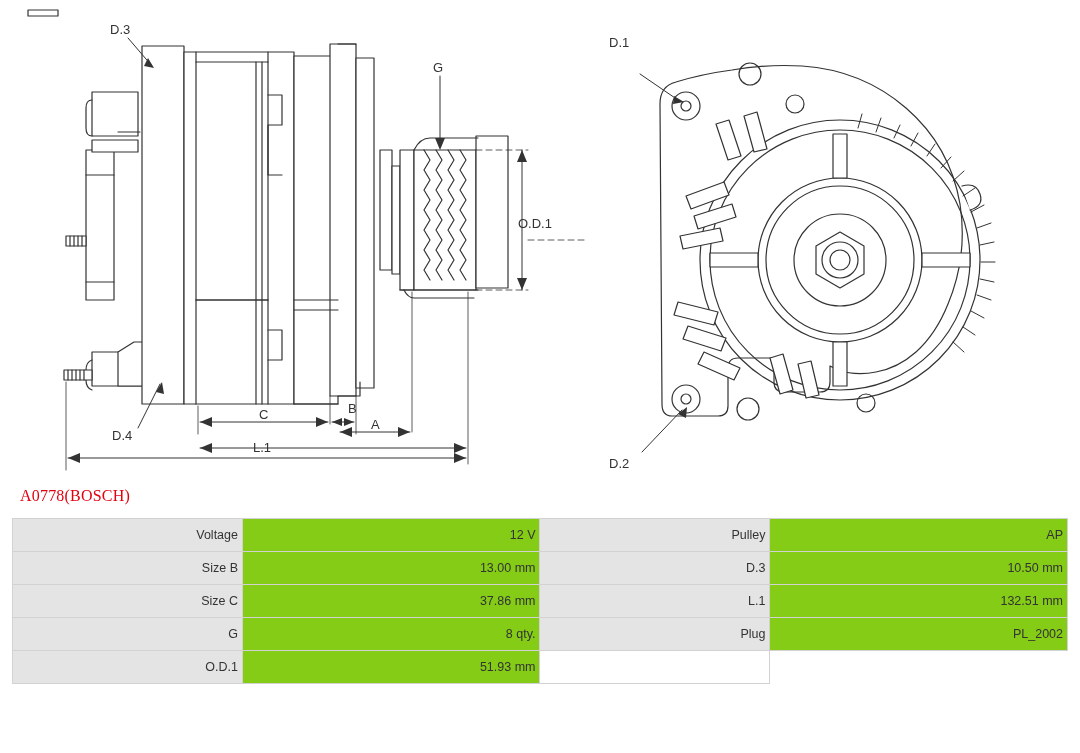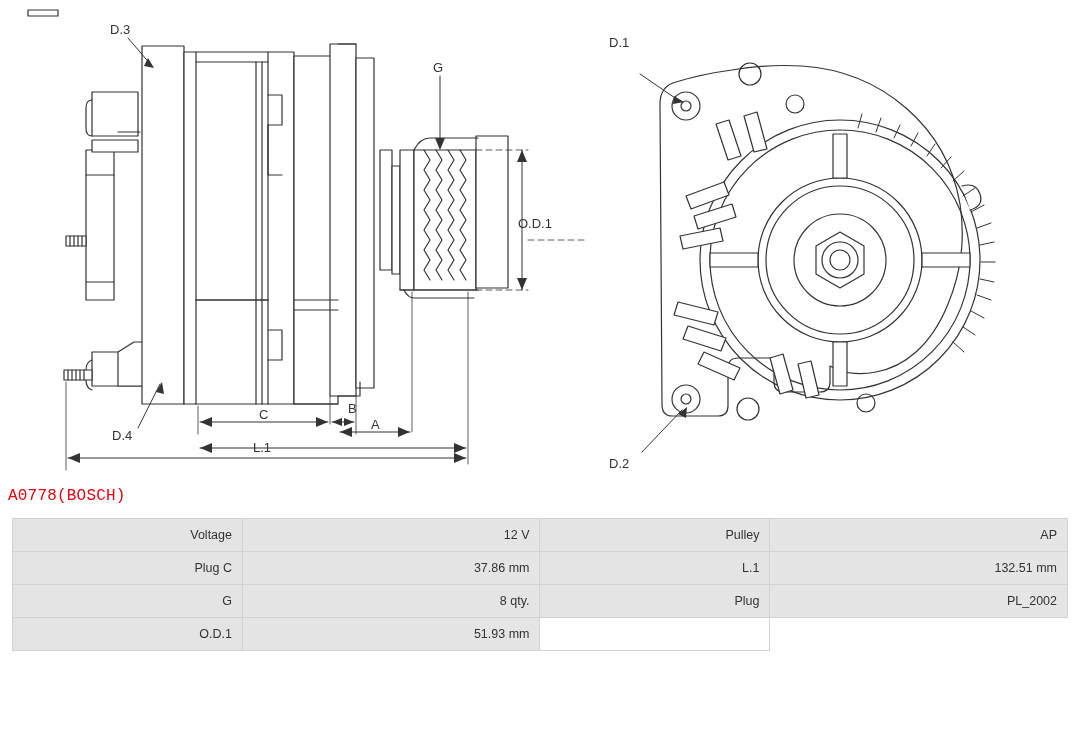--- a/index.html
+++ b/index.html
@@ -25,49 +25,49 @@
     left: 0;
     top: 0;
     width: 1080px;
     height: 480px;
   }
   .drawing-area svg {
     display: block;
   }
   .part-title {
     position: absolute;
-    left: 8px;
+    left: 20px;
     top: 487px;
     font-size: 16px;
     color: #e3000f;
-    font-family: Liberation Mono, monospace;
+    font-family: Liberation Serif, serif;
     letter-spacing: 0.2px;
   }
   .spec-table {
     position: absolute;
     left: 12px;
     top: 518px;
     width: 1056px;
     border-collapse: collapse;
     table-layout: fixed;
     font-size: 12.5px;
   }
   .spec-table td {
     border: 1px solid #d2d2d2;
     height: 32px;
-    padding: 0 10px;
+    padding: 0 4px;
     vertical-align: middle;
   }
   .spec-table td.label {
     background: #e4e4e4;
     text-align: right;
     color: #333333;
   }
   .spec-table td.value {
-    background: #e5e5e5;
+    background: #84cc16;
     text-align: right;
     color: #333333;
   }
   .spec-table td.empty {
     background: #ffffff;
     border: 1px solid #d2d2d2;
   }
   .spec-table td.noborder {
     border: none;
     background: #ffffff;
@@ -284,21 +284,27 @@
         <col class="col-v">
     </colgroup>
     <tbody>
       <tr>
         <td class="label">Voltage</td>
         <td class="value">12 V</td>
         <td class="label">Pulley</td>
         <td class="value">AP</td>
       </tr>
       <tr>
-        <td class="label">Plug C</td>
+        <td class="label">Size B</td>
+        <td class="value">13.00 mm</td>
+        <td class="label">D.3</td>
+        <td class="value">10.50 mm</td>
+      </tr>
+      <tr>
+        <td class="label">Size C</td>
         <td class="value">37.86 mm</td>
         <td class="label">L.1</td>
         <td class="value">132.51 mm</td>
       </tr>
       <tr>
         <td class="label">G</td>
         <td class="value">8 qty.</td>
         <td class="label">Plug</td>
         <td class="value">PL_2002</td>
       </tr>

